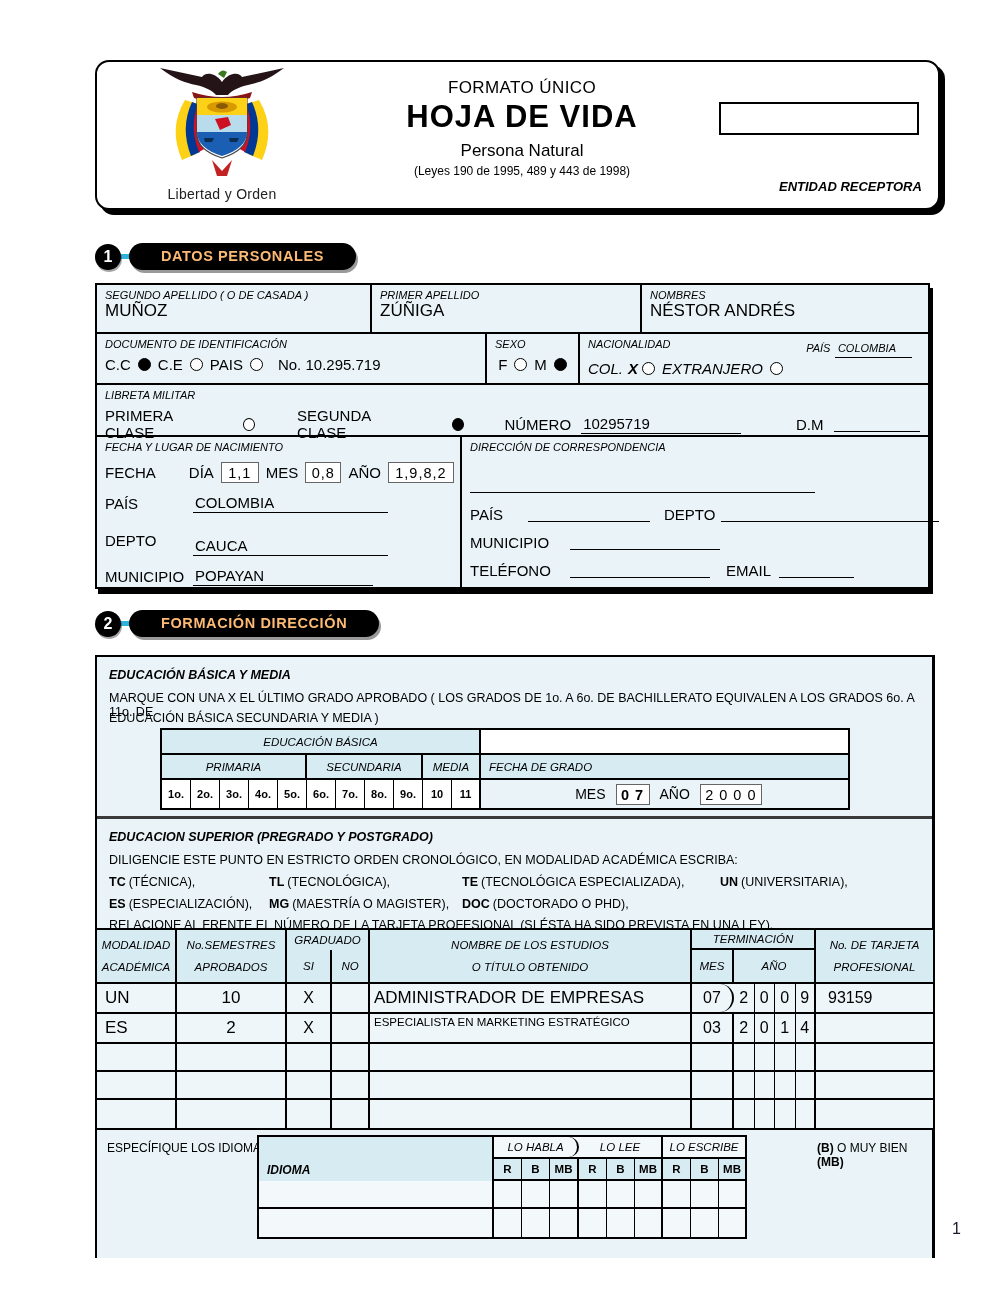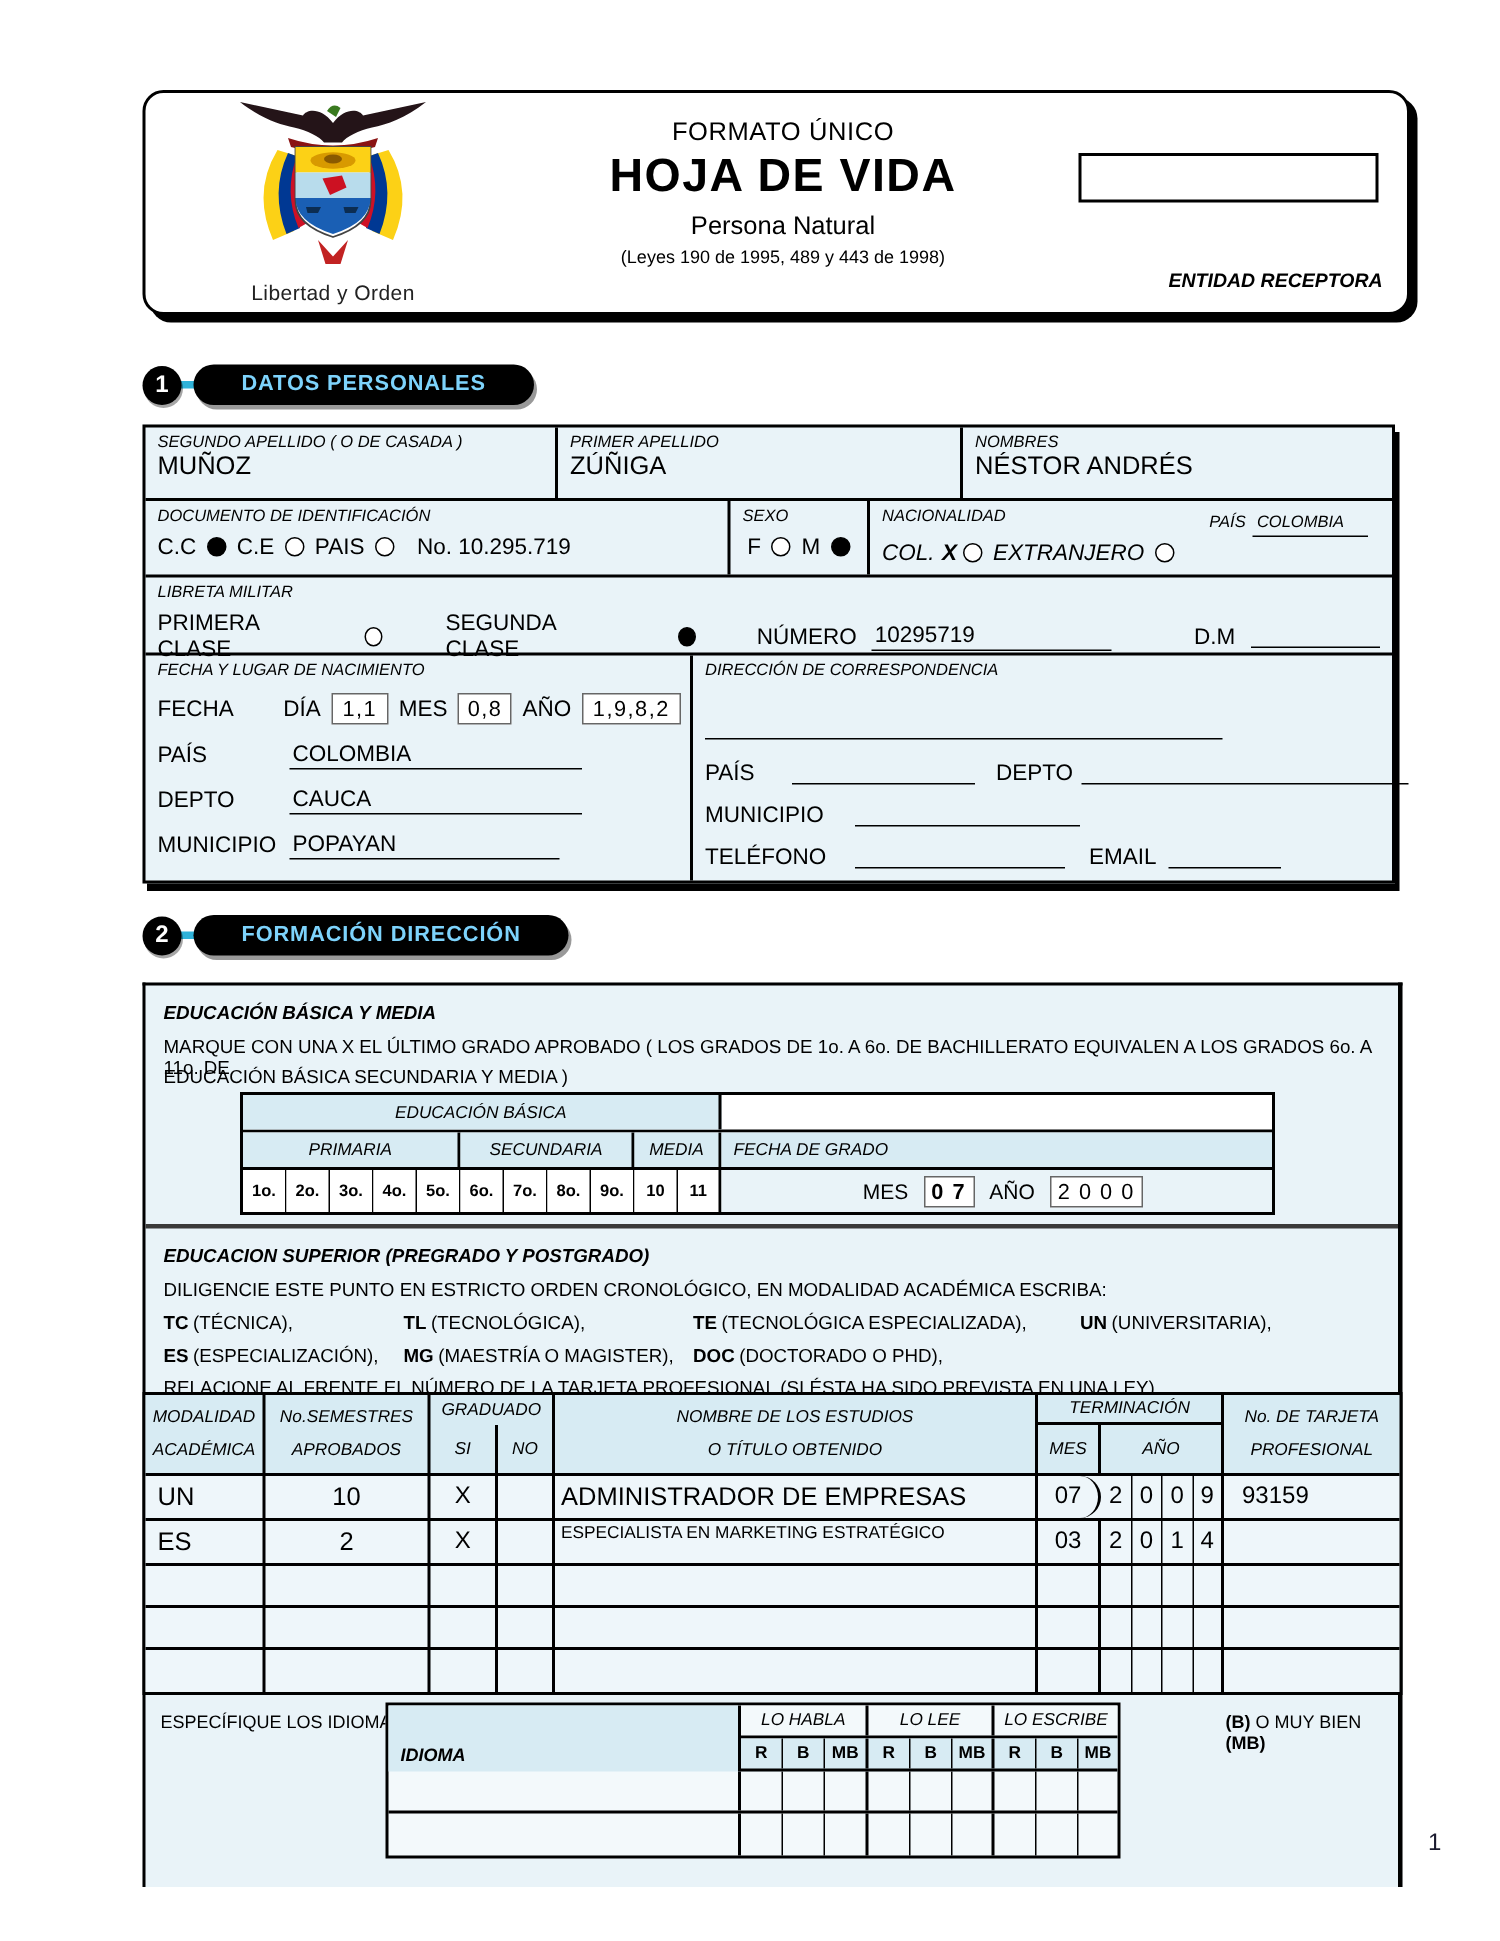--- a/index.html
+++ b/index.html
@@ -22,21 +22,21 @@
                  border:2px solid #000; background:#fff; }
   .entidad-label { position:absolute; left:682px; top:117px; font-size:13px;
                    font-style:italic; font-weight:bold; }
 
   
   .badge { position:absolute; display:flex; align-items:center; }
   .badge-num { width:26px; height:26px; background:#000; border-radius:50%; color:#fff;
                font-weight:bold; font-size:16px; display:flex; align-items:center;
                justify-content:center; z-index:2; box-shadow:1px 2px 0 rgba(0,0,0,.35); }
   .badge-connector { width:14px; height:5px; background:#2fb2d9; margin:0 -3px; }
-  .badge-pill { background:#000; color:#7dd3fc; font-weight:bold; font-size:14.5px;
+  .badge-pill { background:#000; color:#fdba74; font-weight:bold; font-size:14.5px;
                 letter-spacing:0.6px; height:27px; line-height:27px; padding:0 32px;
                 border-radius:14px; z-index:1; box-shadow:2px 3px 0 rgba(0,0,0,.4); }
 
   
   .lbl { font-size:11px; font-style:italic; }
   .val { font-size:17px; }
   .radio { display:inline-block; width:13px; height:13px; border:1.6px solid #000;
            border-radius:50%; background:#fff; vertical-align:-2px; }
   .radio.filled { background:#000; }
   .ul { border-bottom:1.6px solid #000; display:inline-block; }
@@ -261,21 +261,21 @@
           <span class="digitbox" style="min-width:36px;">0,8</span>
           <span>AÑO</span>
           <span class="digitbox" style="min-width:66px;">1,9,8,2</span>
         </div>
         <div class="fl-line">
           <span class="fl-label">PAÍS</span>
           <span class="ulval" style="width:195px;">COLOMBIA</span>
         </div>
         <div class="fl-line">
           <span class="fl-label">DEPTO</span>
-          <span class="ulval" style="width:195px;">CAUCA</span>
+          <span class="ulval" style="width:195px;margin-top:13px;">CAUCA</span>
         </div>
         <div class="fl-line">
           <span class="fl-label">MUNICIPIO</span>
           <span class="ulval" style="width:180px;">POPAYAN</span>
         </div>
       </div>
       <div class="d-cell" style="flex:1; border-right:none; position:relative;">
         <div class="lbl">DIRECCIÓN DE CORRESPONDENCIA</div>
         <div style="margin-top:26px;">
           <span class="ul" style="width:345px; height:14px;"></span>
@@ -467,21 +467,21 @@
     <div class="idioma-note" style="left:10px; top:484px;">ESPECÍFIQUE LOS IDIOMA</div>
     <div class="idioma-note" style="left:720px; top:484px;">
       <b>(B)</b><span> O MUY BIEN </span><b>(MB)</b>
     </div>
 
     <div class="idioma-table">
       <div class="it-head">
         <div class="it-idioma">IDIOMA</div>
         <div class="it-right">
           <div class="it-groups">
-            <div class="it-group" style="width:85px;">LO HABLA</div>
+            <div class="it-group" style="width:85px;border-radius:10px;">LO HABLA</div>
             <div class="it-group" style="width:84px;">LO LEE</div>
             <div class="it-group last" style="flex:1;">LO ESCRIBE</div>
           </div>
           <div class="it-rbmb">
             <div class="it-sc" style="width:28px;">R</div>
             <div class="it-sc" style="width:28px;">B</div>
             <div class="it-sc gb" style="width:29px;">MB</div>
             <div class="it-sc" style="width:28px;">R</div>
             <div class="it-sc" style="width:28px;">B</div>
             <div class="it-sc gb" style="width:28px;">MB</div>

